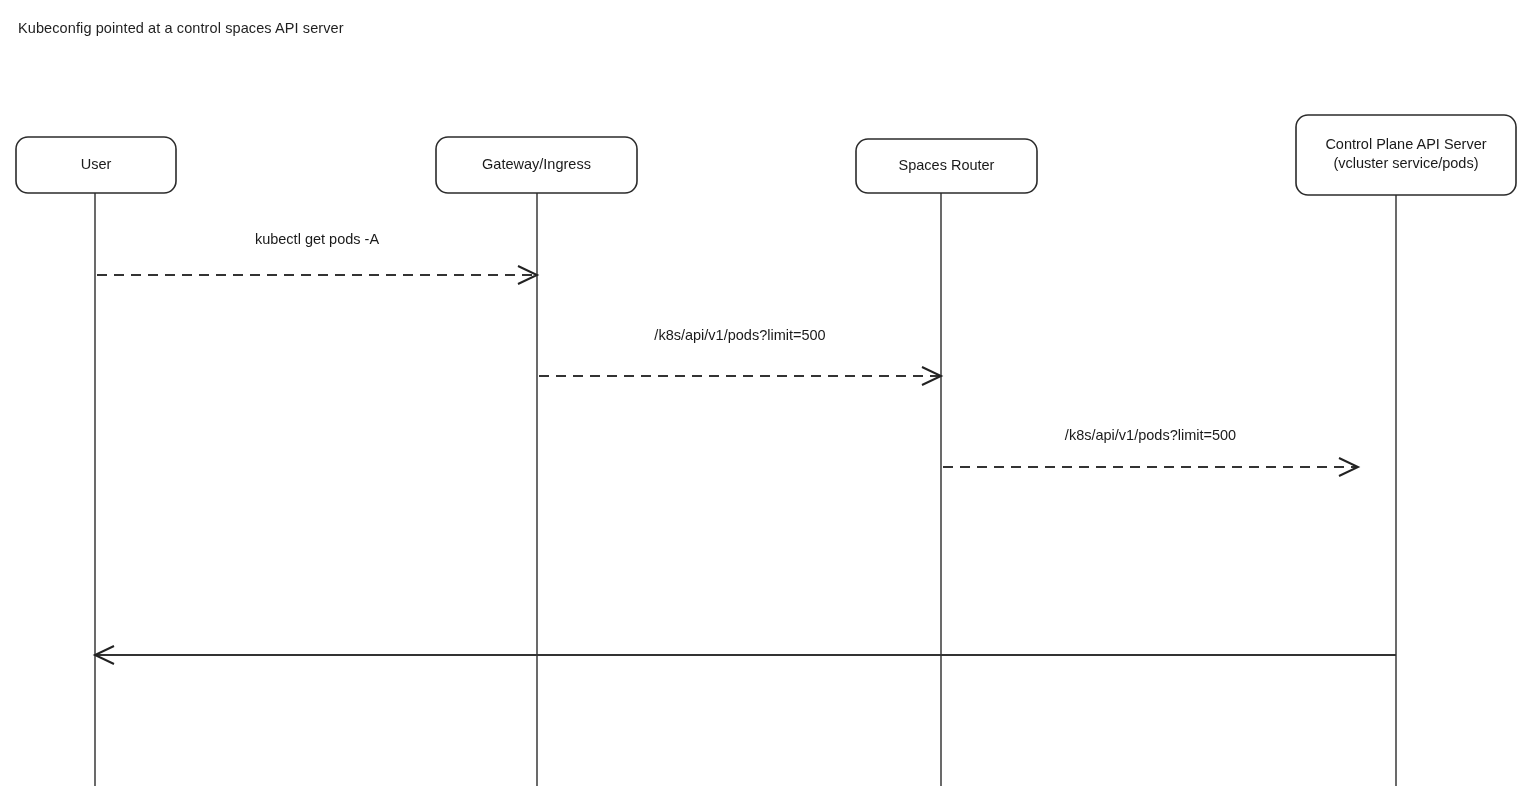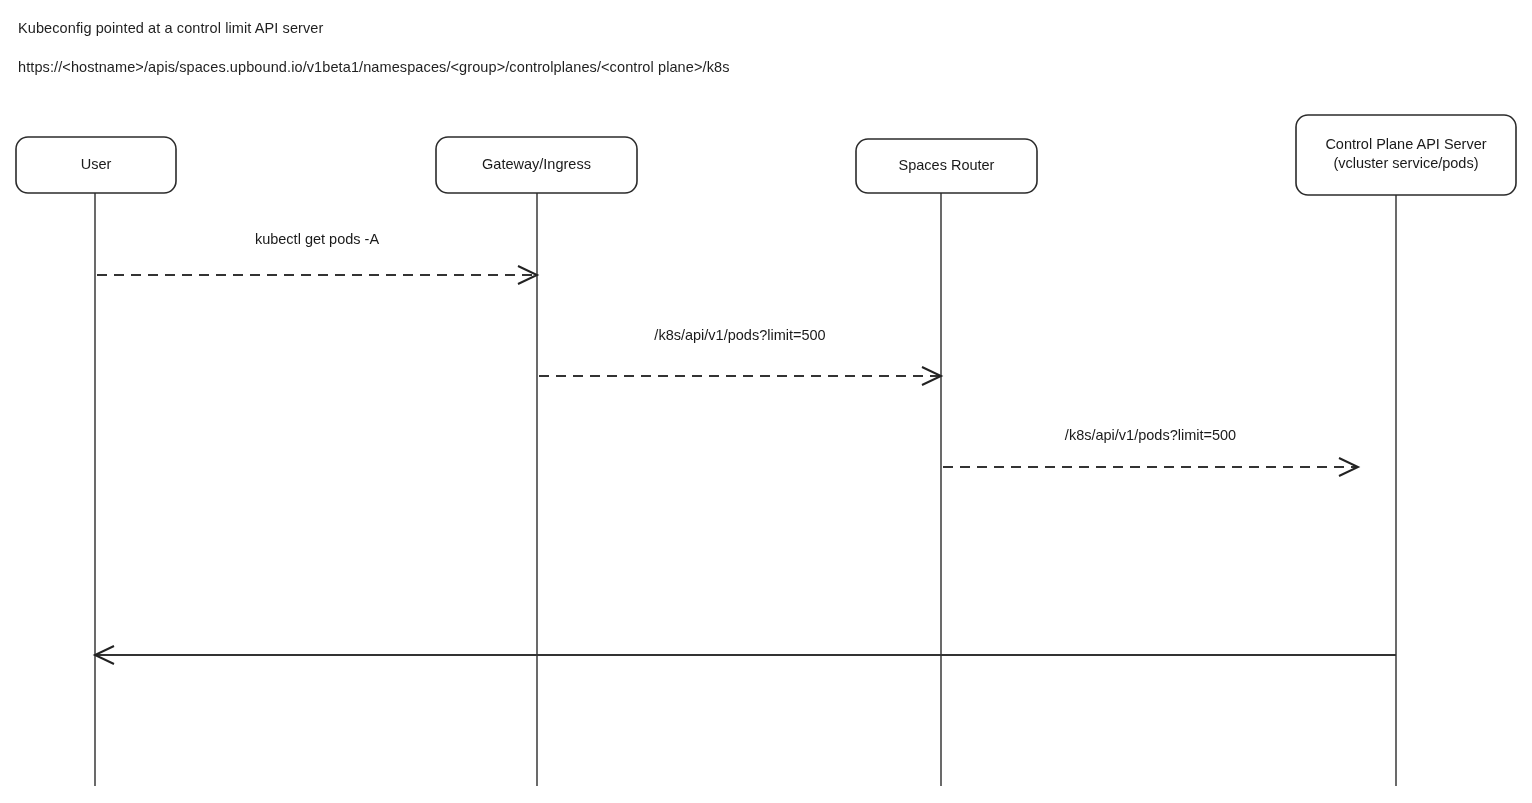--- a/index.html
+++ b/index.html
@@ -86,23 +86,22 @@
     font-size: 14.5px;
     fill: #1a1a1a;
     text-anchor: middle;
   }
 </style>
 </head>
 <body>
 
 <div id="diagram-root">
 
-  <div class="caption" id="caption-title">Kubeconfig pointed at a control limit API server</div>
+  <div class="caption" id="caption-title">Kubeconfig pointed at a control spaces API server</div>
 
-  <div class="caption" id="caption-url">https://&lt;hostname&gt;/apis/spaces.upbound.io/v1beta1/namespaces/&lt;group&gt;/controlplanes/&lt;control plane&gt;/k8s</div>
 
   <svg id="diagram-svg" viewBox="0 0 1532 803" xmlns="http://www.w3.org/2000/svg">
     <g id="layer-lifelines">
         <line x1="95" y1="193" x2="95" y2="786" class="lifeline"></line>
         <line x1="537" y1="193" x2="537" y2="786" class="lifeline"></line>
         <line x1="941" y1="193" x2="941" y2="786" class="lifeline"></line>
         <line x1="1396" y1="195" x2="1396" y2="786" class="lifeline"></line>
       </g>
     <g id="layer-messages">
         <g>

